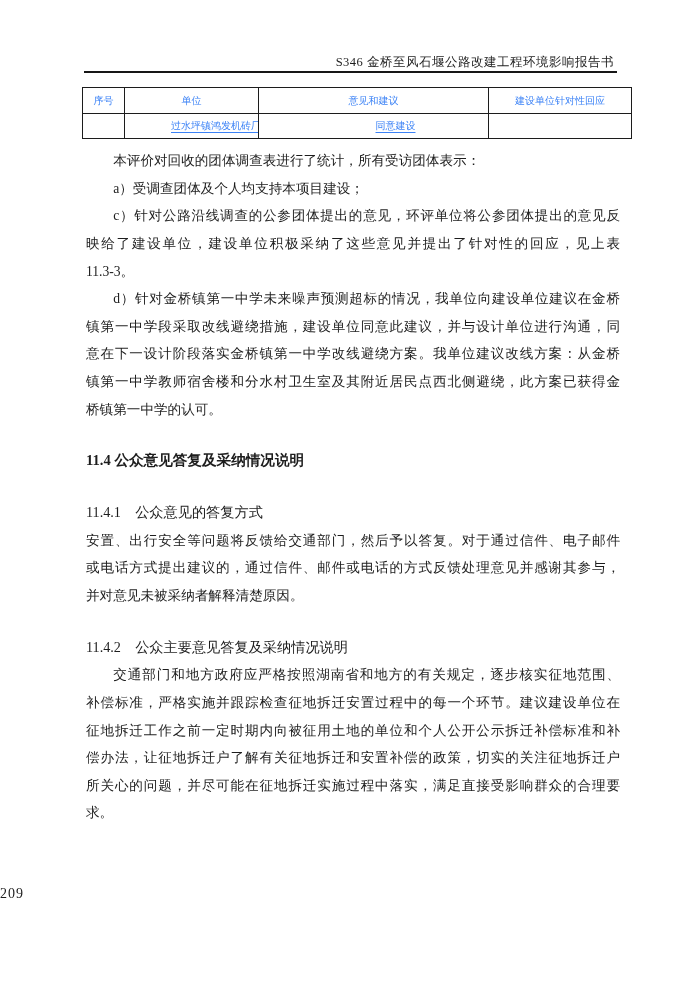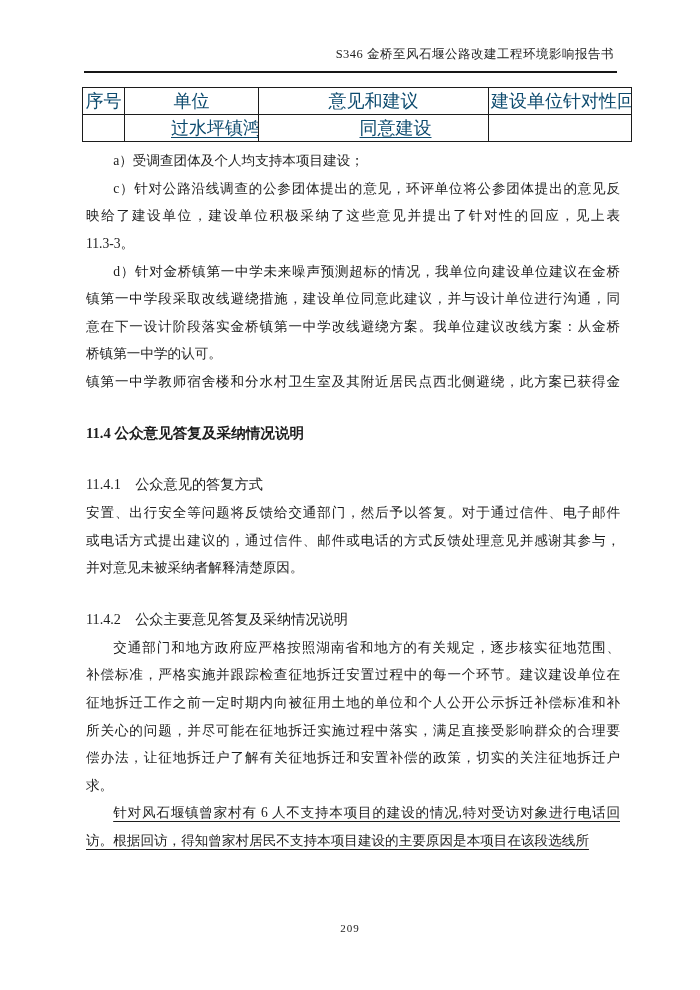--- a/index.html
+++ b/index.html
@@ -8,32 +8,32 @@
     width:700px;height:990px;
     margin:0 auto;
     background:#ffffff;
     font-family:"Liberation Serif","DejaVu Serif",serif;
     color:#1d1d1d;
     overflow:hidden;
   }
   
   .page-header{position:absolute;top:0;left:0;width:100%;}
   .header-title{
-    position:absolute;top:46px;right:86px;
+    position:absolute;top:54px;right:86px;
     font-size:12.5px;letter-spacing:.5px;white-space:nowrap;
   }
   .header-rule{
     position:absolute;top:71px;left:84px;width:533px;height:2px;
     background:#161616;
   }
   
   .doc-table{
     position:absolute;top:87px;left:82px;
     width:549px;border-collapse:collapse;table-layout:fixed;
-    font-size:18px;color:#0c4a6e;
+    font-size:10px;color:#3b82f6;
   }
   .doc-table td{
     border:1.6px solid #1c1c1c;
     text-align:center;vertical-align:middle;
     height:22px;padding:1px 2px;overflow:hidden;white-space:nowrap;
   }
   .doc-table .hdr td{height:23px;}
   .doc-table .u{text-decoration:underline;text-underline-offset:2.5px;margin-left:44px;}
   
   .flow{
@@ -50,22 +50,22 @@
   .block.h1 .line,.block.h2 .line{text-align-last:left;white-space:nowrap;margin-top:24px;}
   .block.h1 .line{font-weight:bold;font-size:14.6px;}
   .block.h2 .line{font-size:14.2px;}
   .block.underline .line{
     text-decoration:underline;
     text-underline-offset:4px;
     text-decoration-thickness:1.2px;
   }
   
   .page-number{
-    position:absolute;top:922px;left:0;width:100%;
-    text-align:center;font-size:11px;letter-spacing:1px;
+    position:absolute;top:886px;left:0;width:100%;
+    font-size:14px;letter-spacing:1px;
   }
 </style>
 </head>
 <body>
 
 <div class="page">
 
   <div class="page-header">
     <div class="header-title">S346 金桥至风石堰公路改建工程环境影响报告书</div>
     <div class="header-rule"></div>
@@ -89,57 +89,56 @@
           <td><span class="u">33</span></td>
           <td><span class="u">过水坪镇鸿发机砖厂</span></td>
           <td><span class="u">同意建设</span></td>
           <td></td>
         </tr>
       </tbody>
   </table>
 
   <div class="flow">
       <div class="block p">
+        <div class="line last indent">本评价对回收的团体调查表进行了统计，所有受访团体表示：</div>
+      </div>
+      <div class="block p">
         <div class="line last indent">a）受调查团体及个人均支持本项目建设；</div>
       </div>
       <div class="block p">
         <div class="line indent">c）针对公路沿线调查的公参团体提出的意见，环评单位将公参团体提出的意见反</div>
         <div class="line">映给了建设单位，建设单位积极采纳了这些意见并提出了针对性的回应，见上表</div>
         <div class="line last">11.3-3。</div>
       </div>
       <div class="block p">
         <div class="line indent">d）针对金桥镇第一中学未来噪声预测超标的情况，我单位向建设单位建议在金桥</div>
         <div class="line">镇第一中学段采取改线避绕措施，建设单位同意此建议，并与设计单位进行沟通，同</div>
         <div class="line">意在下一设计阶段落实金桥镇第一中学改线避绕方案。我单位建议改线方案：从金桥</div>
+        <div class="line">镇第一中学教师宿舍楼和分水村卫生室及其附近居民点西北侧避绕，此方案已获得金</div>
         <div class="line last">桥镇第一中学的认可。</div>
-        <div class="line">镇第一中学教师宿舍楼和分水村卫生室及其附近居民点西北侧避绕，此方案已获得金</div>
       </div>
       <div class="block h1">
         <div class="line last">11.4  公众意见答复及采纳情况说明</div>
       </div>
       <div class="block h2">
         <div class="line last">11.4.1　公众意见的答复方式</div>
       </div>
       <div class="block p">
         <div class="line">安置、出行安全等问题将反馈给交通部门，然后予以答复。对于通过信件、电子邮件</div>
         <div class="line">或电话方式提出建议的，通过信件、邮件或电话的方式反馈处理意见并感谢其参与，</div>
         <div class="line last">并对意见未被采纳者解释清楚原因。</div>
       </div>
       <div class="block h2">
         <div class="line last">11.4.2　公众主要意见答复及采纳情况说明</div>
       </div>
       <div class="block p">
         <div class="line indent">交通部门和地方政府应严格按照湖南省和地方的有关规定，逐步核实征地范围、</div>
         <div class="line">补偿标准，严格实施并跟踪检查征地拆迁安置过程中的每一个环节。建议建设单位在</div>
         <div class="line">征地拆迁工作之前一定时期内向被征用土地的单位和个人公开公示拆迁补偿标准和补</div>
+        <div class="line">偿办法，让征地拆迁户了解有关征地拆迁和安置补偿的政策，切实的关注征地拆迁户</div>
         <div class="line">所关心的问题，并尽可能在征地拆迁实施过程中落实，满足直接受影响群众的合理要</div>
-        <div class="line">偿办法，让征地拆迁户了解有关征地拆迁和安置补偿的政策，切实的关注征地拆迁户</div>
         <div class="line last">求。</div>
-      </div>
-      <div class="block p underline">
-        <div class="line indent">针对风石堰镇曾家村有 6 人不支持本项目的建设的情况,特对受访对象进行电话回</div>
-        <div class="line last">访。根据回访，得知曾家村居民不支持本项目建设的主要原因是本项目在该段选线所</div>
       </div>
     </div>
 
   <div class="page-number">209</div>
 
 </div>
 
 </body></html>

